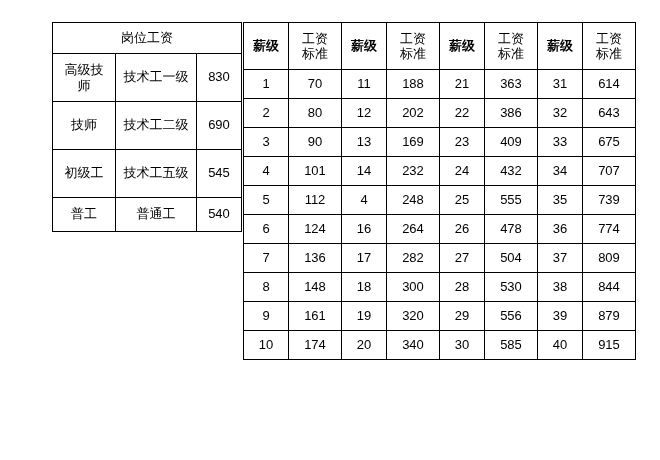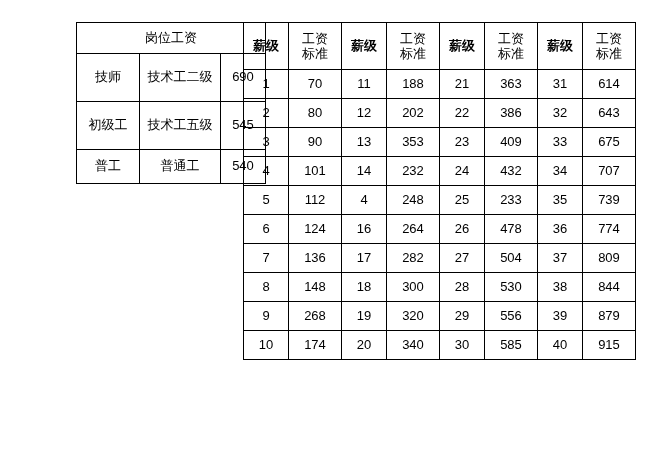--- a/index.html
+++ b/index.html
@@ -18,21 +18,20 @@
     position: relative;
     width: 660px;
     height: 460px;
   }
 
   
   .left-table-wrap {
     position: absolute;
     left: 52px;
     top: 22px;
-    margin-left: 24px;
   }
   table.grid {
     border-collapse: collapse;
     table-layout: fixed;
   }
   table.grid td {
     border: 1px solid #000000;
     text-align: center;
     vertical-align: middle;
     font-size: 13px;
@@ -105,20 +104,28 @@
 
 <div class="page">
 
   <div class="left-table-wrap">
     <table class="grid">
       <tbody>
           <tr class="left-title">
         <td class="lt-c1" colspan="3">岗位工资</td>
       </tr>
 
+      <tr class="left-body">
+        <td class="lt-c1">
+          <span class="twoline">高级技</span>
+          <span class="twoline">师</span>
+        </td>
+        <td class="lt-c2">技术工一级</td>
+        <td class="lt-c3">830</td>
+      </tr>
       <tr class="left-body">
         <td class="lt-c1">技师</td>
         <td class="lt-c2">技术工二级</td>
         <td class="lt-c3">690</td>
       </tr>
       <tr class="left-body">
         <td class="lt-c1">初级工</td>
         <td class="lt-c2">技术工五级</td>
         <td class="lt-c3">545</td>
       </tr>
@@ -174,21 +181,21 @@
         <td>202</td>
         <td>22</td>
         <td>386</td>
         <td>32</td>
         <td>643</td>
       </tr>
       <tr class="rt-body">
         <td>3</td>
         <td>90</td>
         <td>13</td>
-        <td>353</td>
+        <td>169</td>
         <td>23</td>
         <td>409</td>
         <td>33</td>
         <td>675</td>
       </tr>
       <tr class="rt-body">
         <td>4</td>
         <td>101</td>
         <td>14</td>
         <td>232</td>
@@ -196,21 +203,21 @@
         <td>432</td>
         <td>34</td>
         <td>707</td>
       </tr>
       <tr class="rt-body">
         <td>5</td>
         <td>112</td>
         <td>4</td>
         <td>248</td>
         <td>25</td>
-        <td>233</td>
+        <td>555</td>
         <td>35</td>
         <td>739</td>
       </tr>
       <tr class="rt-body">
         <td>6</td>
         <td>124</td>
         <td>16</td>
         <td>264</td>
         <td>26</td>
         <td>478</td>
@@ -232,21 +239,21 @@
         <td>148</td>
         <td>18</td>
         <td>300</td>
         <td>28</td>
         <td>530</td>
         <td>38</td>
         <td>844</td>
       </tr>
       <tr class="rt-body">
         <td>9</td>
-        <td>268</td>
+        <td>161</td>
         <td>19</td>
         <td>320</td>
         <td>29</td>
         <td>556</td>
         <td>39</td>
         <td>879</td>
       </tr>
       <tr class="rt-body">
         <td>10</td>
         <td>174</td>

